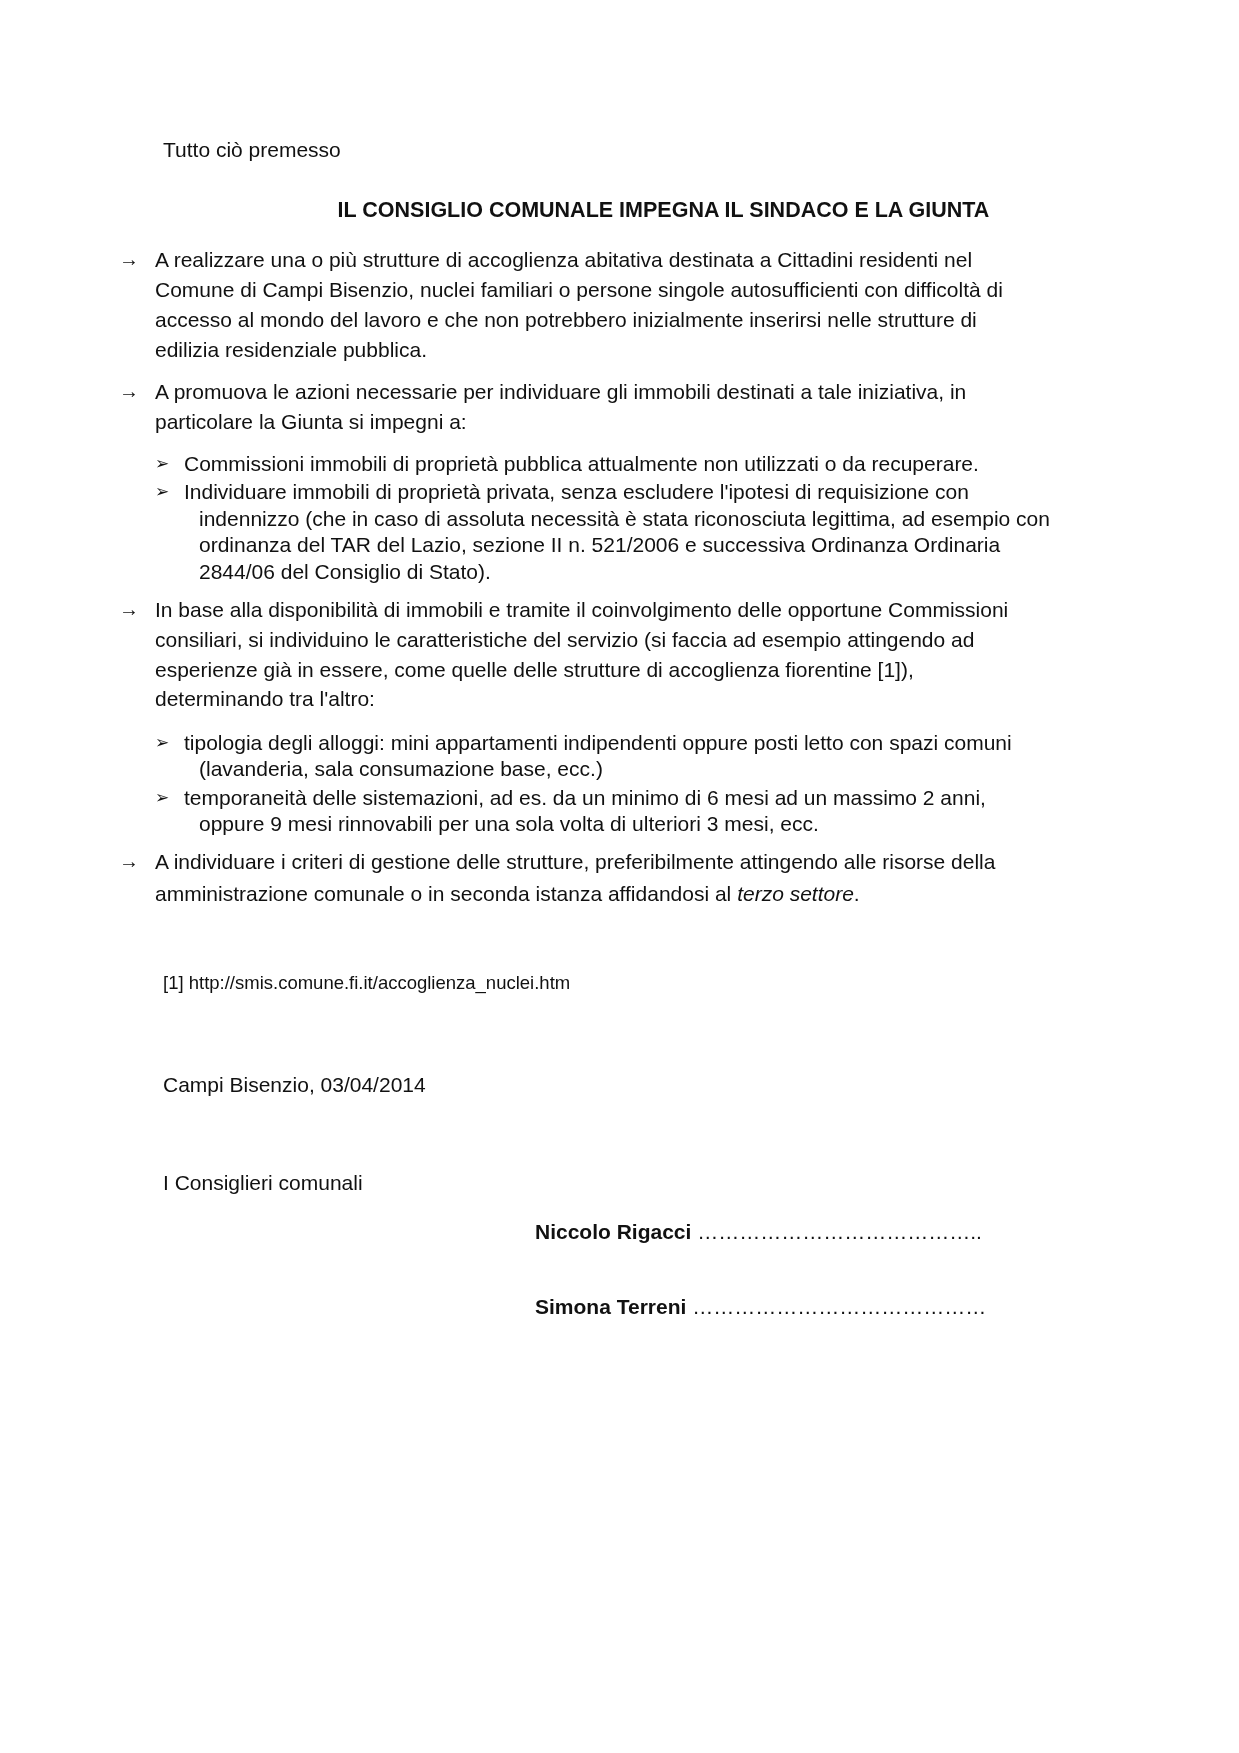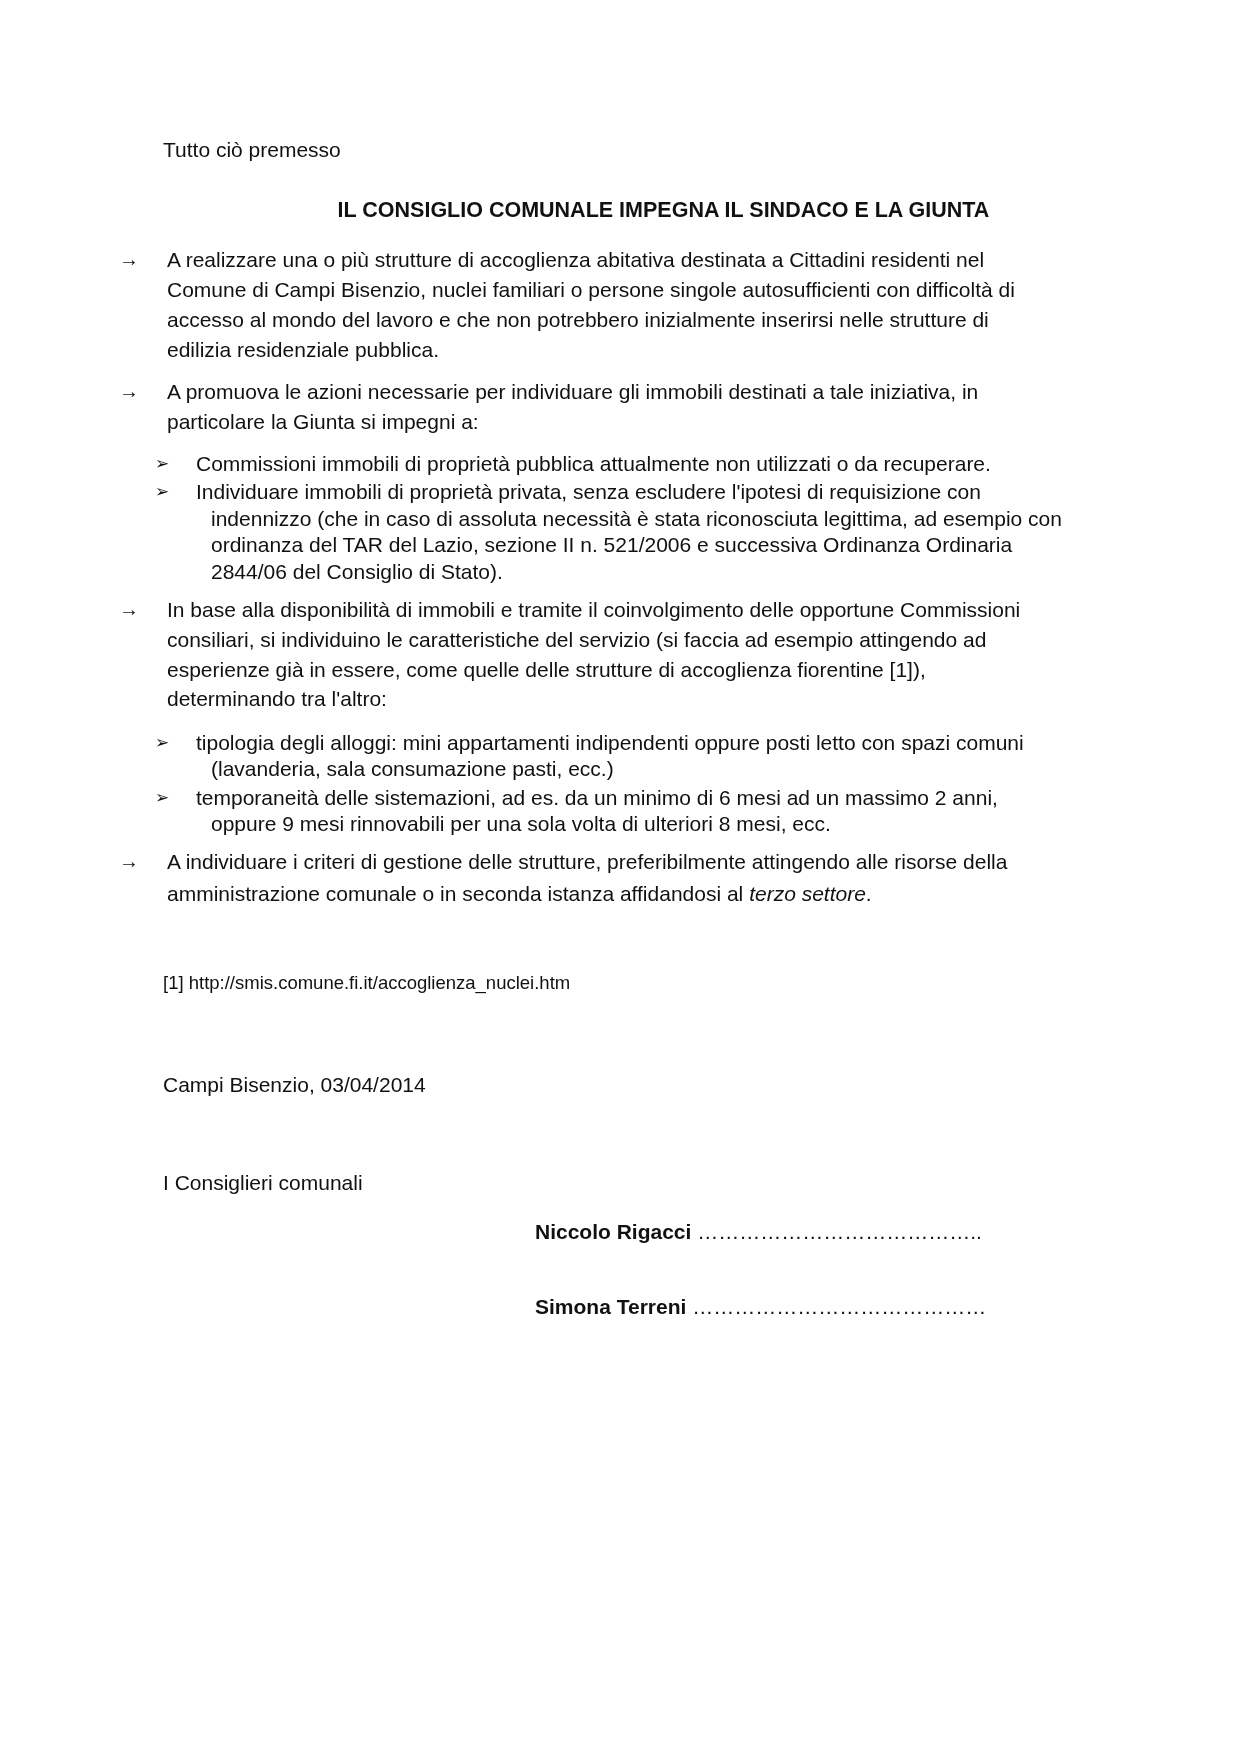--- a/index.html
+++ b/index.html
@@ -3,21 +3,21 @@
 <meta charset="utf-8">
 <style>
   html, body { margin: 0; padding: 0; background: #ffffff; }
   body { width: 1239px; height: 1753px; position: relative; overflow: hidden;
          font-family: "Liberation Sans", sans-serif; color: #111; font-size: 21px; }
   .abs { position: absolute; white-space: nowrap; line-height: 1; margin-left: 44px; }
   .intro { left: 119px; top: 139px; }
   .heading { left: 0; width: 1239px; text-align: center; top: 200px; font-weight: bold; font-size: 21.5px; }
   .arrow { position: absolute; left: 119px; font-size: 20px; font-weight: bold; line-height: 1; }
   .tri { position: absolute; left: 155px; font-size: 17px; line-height: 1; }
-  .line { position: absolute; white-space: nowrap; line-height: 1; margin-left: 12px; }
+  .line { position: absolute; white-space: nowrap; line-height: 1; }
   .l1 { left: 155px; }
   .l2 { left: 184px; }
   .l2c { left: 199px; }
   .footnote { left: 119px; top: 974px; font-size: 18.5px; }
   .date { left: 119px; top: 1074px; }
   .signers { left: 119px; top: 1172px; }
   .sig { left: 491px; font-weight: bold; }
   .sig .dots { font-weight: normal; }
   em { font-style: italic; }
 </style>
@@ -54,25 +54,25 @@
 
   <div>
     <span class="arrow" style="top:599px">→</span>
     <span class="line l1" style="top:599px">In base alla disponibilità di immobili e tramite il coinvolgimento delle opportune Commissioni</span>
     <span class="line l1" style="top:629px">consiliari, si individuino le caratteristiche del servizio (si faccia ad esempio attingendo ad</span>
     <span class="line l1" style="top:659px">esperienze già in essere, come quelle delle strutture di accoglienza fiorentine [1]),</span>
     <span class="line l1" style="top:688px">determinando tra l'altro:</span>
 
     <span class="tri" style="top:734px">➢</span>
     <span class="line l2" style="top:732px">tipologia degli alloggi: mini appartamenti indipendenti oppure posti letto con spazi comuni</span>
-    <span class="line l2c" style="top:758px">(lavanderia, sala consumazione pasti, ecc.)</span>
+    <span class="line l2c" style="top:758px">(lavanderia, sala consumazione base, ecc.)</span>
 
     <span class="tri" style="top:789px">➢</span>
     <span class="line l2" style="top:787px">temporaneità delle sistemazioni, ad es. da un minimo di 6 mesi ad un massimo 2 anni,</span>
-    <span class="line l2c" style="top:813px">oppure 9 mesi rinnovabili per una sola volta di ulteriori 8 mesi, ecc.</span>
+    <span class="line l2c" style="top:813px">oppure 9 mesi rinnovabili per una sola volta di ulteriori 3 mesi, ecc.</span>
   </div>
 
   <div>
     <span class="arrow" style="top:851px">→</span>
     <span class="line l1" style="top:851px">A individuare i criteri di gestione delle strutture, preferibilmente attingendo alle risorse della</span>
     <span class="line l1" style="top:883px"><span>amministrazione comunale o in seconda istanza affidandosi al </span><em>terzo settore</em><span>.</span></span>
   </div>
 
   <div class="abs footnote">[1] http://smis.comune.fi.it/accoglienza_nuclei.htm</div>
   <div class="abs date">Campi Bisenzio, 03/04/2014</div>

